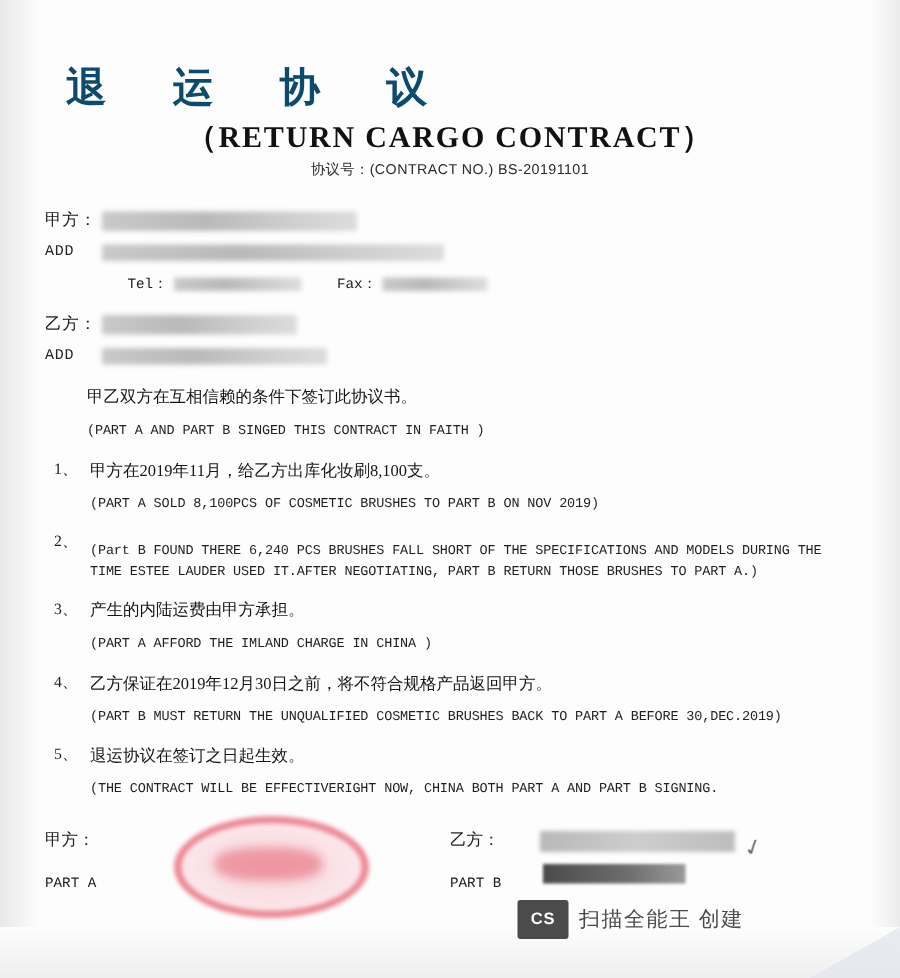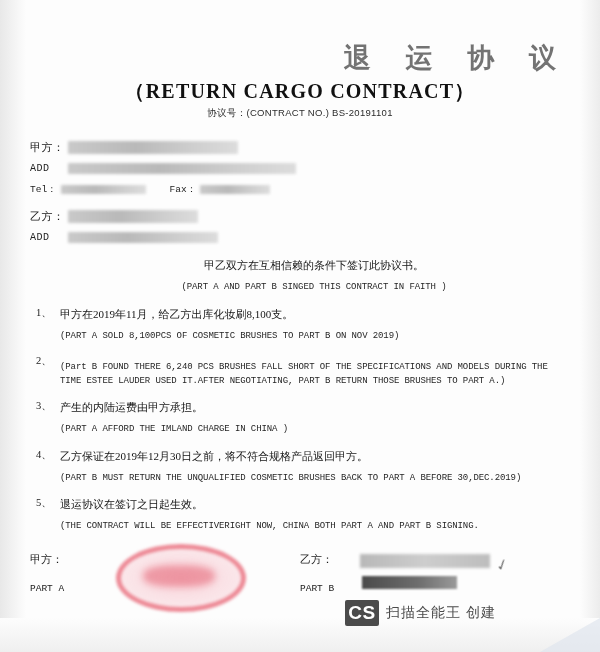--- a/index.html
+++ b/index.html
@@ -47,26 +47,26 @@
     opacity: .7;
   }
 
   .doc {
     position: absolute;
     left: 30px; top: 28px;
     width: 540px;
   }
 
   .title-cn {
-    text-align: right;
-    font-family: Liberation Serif, serif;
+    text-align: left;
+    font-family: Liberation Mono, monospace;
     font-size: 27px;
     letter-spacing: 14px;
     font-weight: 700;
-    color: #737373;
+    color: #0c4a6e;
     margin: 12px 0 2px 0;
     text-indent: 14px;
   }
   .title-en {
     text-align: center;
     font-size: 20px;
     letter-spacing: 1.2px;
     font-weight: 700;
     color: #111;
   }
@@ -99,20 +99,21 @@
     filter: blur(1.6px);
     height: 11px;
     border-radius: 1px;
   }
   .redact.tall { height: 13px; }
 
   .tel-row {
     display: flex;
     align-items: center;
     margin-top: 9px;
+    margin-left: 55px;
     font-size: 9.5px;
     font-family: "Liberation Mono", monospace;
   }
   .tel-row .lab { margin-right: 4px; }
 
   .body {
     margin-top: 14px;
   }
   .clause {
     display: flex;
@@ -136,21 +137,20 @@
   .en {
     font-family: "Liberation Mono", monospace;
     font-size: 9px;
     line-height: 1.5;
     color: #1f1f1f;
     margin-top: 7px;
     letter-spacing: -.1px;
   }
   .intro {
     margin-left: 28px;
-    text-align: center;
   }
 
   .sign-block {
     display: flex;
     margin-top: 18px;
   }
   .sign-col {
     width: 50%;
     position: relative;
   }
@@ -219,21 +219,21 @@
     display: flex;
     align-items: center;
   }
   .cs-badge {
     width: 34px;
     height: 26px;
     background: #4b4b4b;
     color: #ffffff;
     font-family: "Liberation Sans", sans-serif;
     font-weight: 700;
-    font-size: 19px;
+    font-size: 11px;
     display: flex;
     align-items: center;
     justify-content: center;
     letter-spacing: .5px;
     border-radius: 2px;
   }
   .cs-text {
     margin-left: 7px;
     font-family: "Liberation Sans", sans-serif;
     font-size: 14px;

